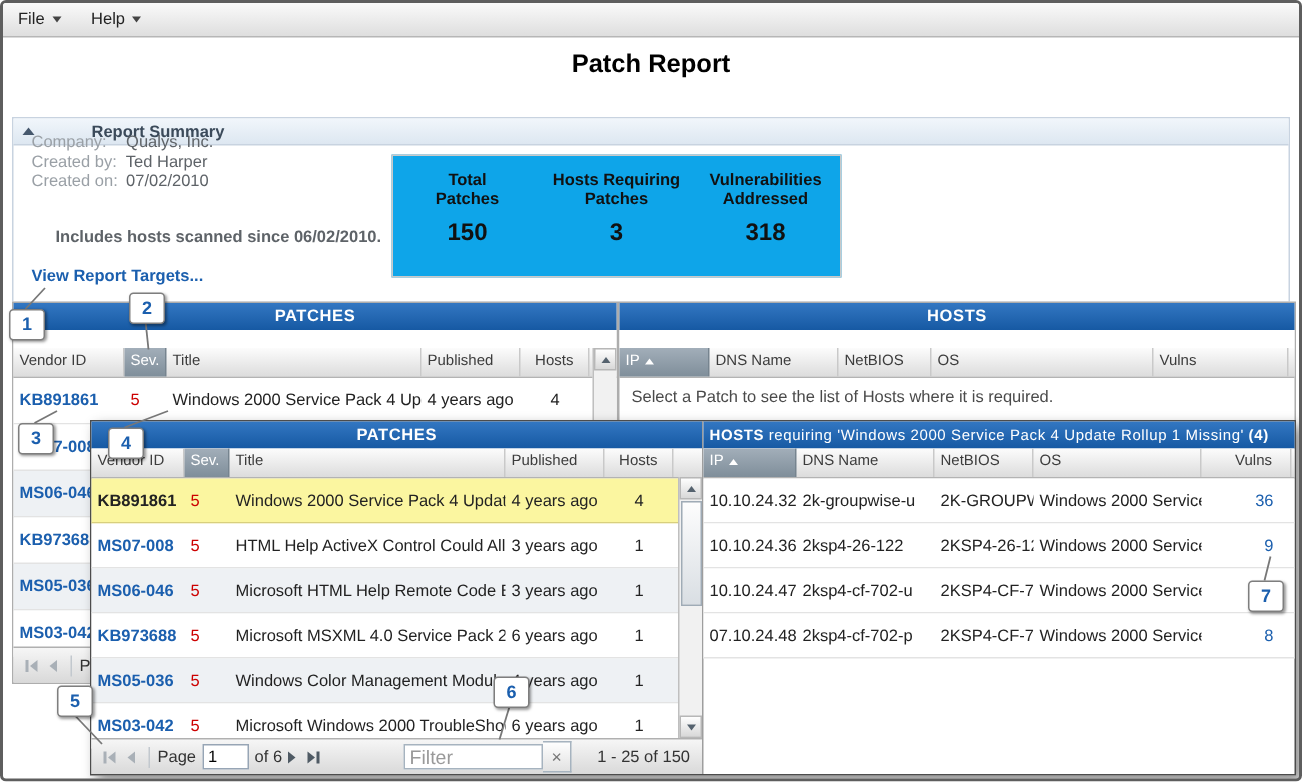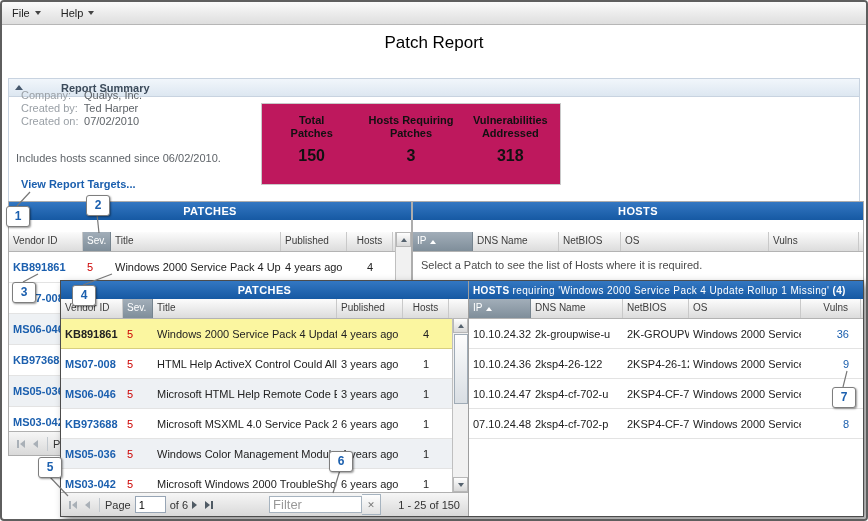--- a/index.html
+++ b/index.html
@@ -7,35 +7,35 @@
         background:#fff;overflow:hidden;font-family:"Liberation Sans",sans-serif;font-size:11px;color:#333;}
   .abs{position:absolute;}
 
   
   .menubar{left:0;top:0;width:100%;height:22px;background:linear-gradient(#fafafa,#dedede);
            border-bottom:1px solid #b6b6b6;display:flex;align-items:center;}
   .menu-item{padding:0 10px;height:22px;display:flex;align-items:center;color:#222;cursor:default;}
   .caret-down{width:0;height:0;border-left:3px solid transparent;border-right:3px solid transparent;
               border-top:4px solid #444;display:inline-block;margin-left:5px;}
 
-  .page-title{left:0;top:31px;width:100%;text-align:center;font-size:17px;font-weight:normal;color:#000;}
+  .page-title{left:0;top:31px;width:100%;text-align:center;font-size:17px;font-weight:bold;color:#000;}
 
   
   .summary{left:6px;top:76px;width:850px;height:122px;border:1px solid #c8d3e0;background:#fff;}
   .summary-hdr{height:17px;background:linear-gradient(#f1f6fb,#dde7f1);border-bottom:1px solid #c8d3e0;
                display:flex;align-items:center;padding-left:6px;font-weight:bold;color:#3b4a5a;gap:33px;}
   .tri-up-sm{width:0;height:0;border-left:4px solid transparent;border-right:4px solid transparent;
              border-bottom:5px solid #46586d;display:inline-block;margin-right:5px;}
   .sum-field{position:absolute;left:12px;line-height:13px;}
   .sum-label{display:inline-block;width:60px;color:#9aa0a6;}
   .sum-value{color:#5e6票368;color:#5e6368;}
-  .sum-note{position:absolute;left:7px;top:73px;color:#5e6368;}
+  .sum-note{position:absolute;left:28px;top:73px;color:#5e6368;font-weight:bold;}
   .sum-link{position:absolute;left:12px;top:99px;color:#1b5fae;font-weight:bold;cursor:pointer;}
   .stats{position:absolute;left:252px;top:24px;width:298px;height:80px;border:1px solid #c9c9c9;
-         background:#be185d;display:flex;}
+         background:#0ea5e9;display:flex;}
   .stat{flex:1;text-align:center;padding-top:10px;}
   .stat-l{display:block;font-weight:bold;color:#111;line-height:13px;}
   .stat-v{display:block;font-weight:bold;font-size:16px;color:#111;margin-top:7px;}
 
   
   .blue-hdr{height:18px;background:linear-gradient(#3377c2,#1659a3);color:#fff;font-weight:bold;
             display:flex;align-items:center;justify-content:center;letter-spacing:.4px;}
   .blue-hdr-left{justify-content:flex-start;padding:0 4px;font-weight:normal;font-size:10px;white-space:nowrap;overflow:hidden;}
   .gapband{height:12px;background:#fff;}
   .colhdr{height:19px;display:flex;background:linear-gradient(#fcfcfc,#dcdcdc);border-bottom:1px solid #b3b3b3;}

